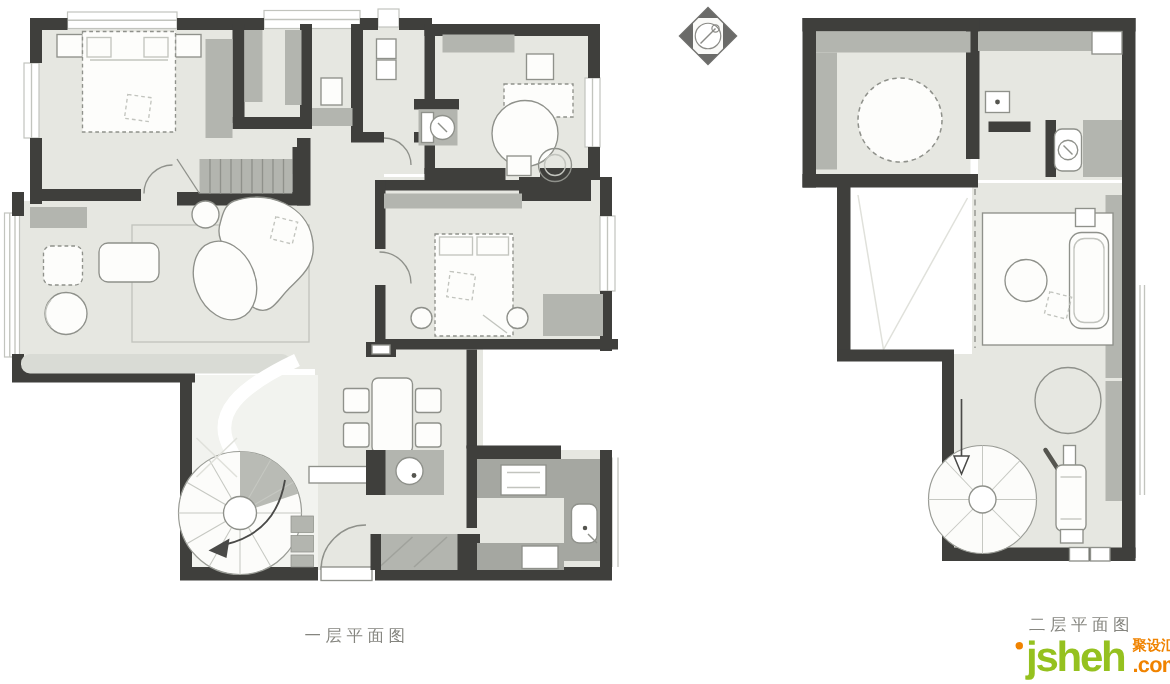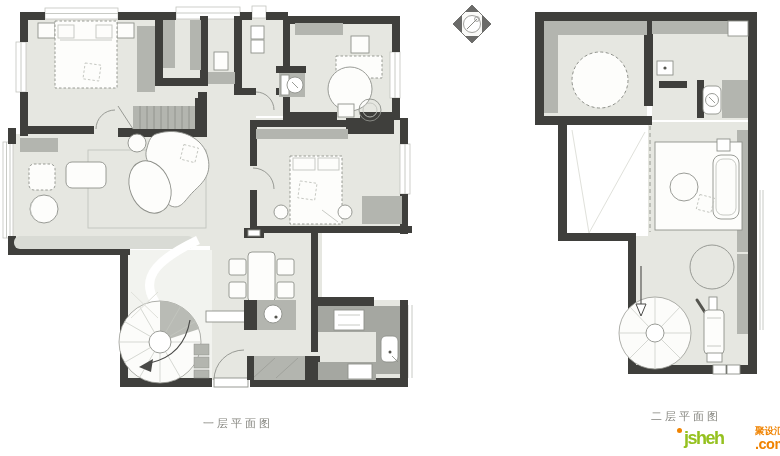--- a/index.html
+++ b/index.html
@@ -23,27 +23,27 @@
   .lnf{stroke:var(--line-faint,#e0e1db);fill:none;stroke-width:1;}
   .dash{stroke-dasharray:2.5 2;}
   .win{fill:#ffffff;stroke:var(--line-light,#c2c4be);stroke-width:.8;}
   .dk{fill:var(--compass-dark,#6b6b69);}
 
   .caption{
     position:absolute;font-size:11px;letter-spacing:3px;
     color:var(--caption,#85857f);text-align:center;width:140px;
   }
   .caption-1{left:168px;top:416px;font-family:Liberation Mono, monospace;}
-  .caption-2{left:616px;top:409px;}
+  .caption-2{left:616px;top:409px;text-align:right;}
 
   .logo{position:absolute;left:684px;top:424px;width:110px;height:32px;}
   .logo-dot{position:absolute;left:-7px;top:4px;width:5px;height:5px;border-radius:50%;
     background:var(--logo-orange,#f08300);}
   .logo-name{
-    position:absolute;left:0;top:0;font-weight:bold;font-size:18px;line-height:28px;
+    position:absolute;left:0;top:0;font-weight:bold;font-size:28px;line-height:28px;
     letter-spacing:-1.5px;color:var(--logo-green,#95c11f);
   }
   .logo-side{position:absolute;left:71px;top:2px;width:40px;}
   .logo-cn{display:block;font-weight:bold;font-size:9.5px;line-height:10px;
     color:var(--logo-orange,#f08300);letter-spacing:0;}
   .logo-com{display:block;font-weight:bold;font-size:14.5px;line-height:15px;margin-top:1px;
     color:var(--logo-orange,#f08300);letter-spacing:-0.5px;}
 </style>
 </head>
 <body>

